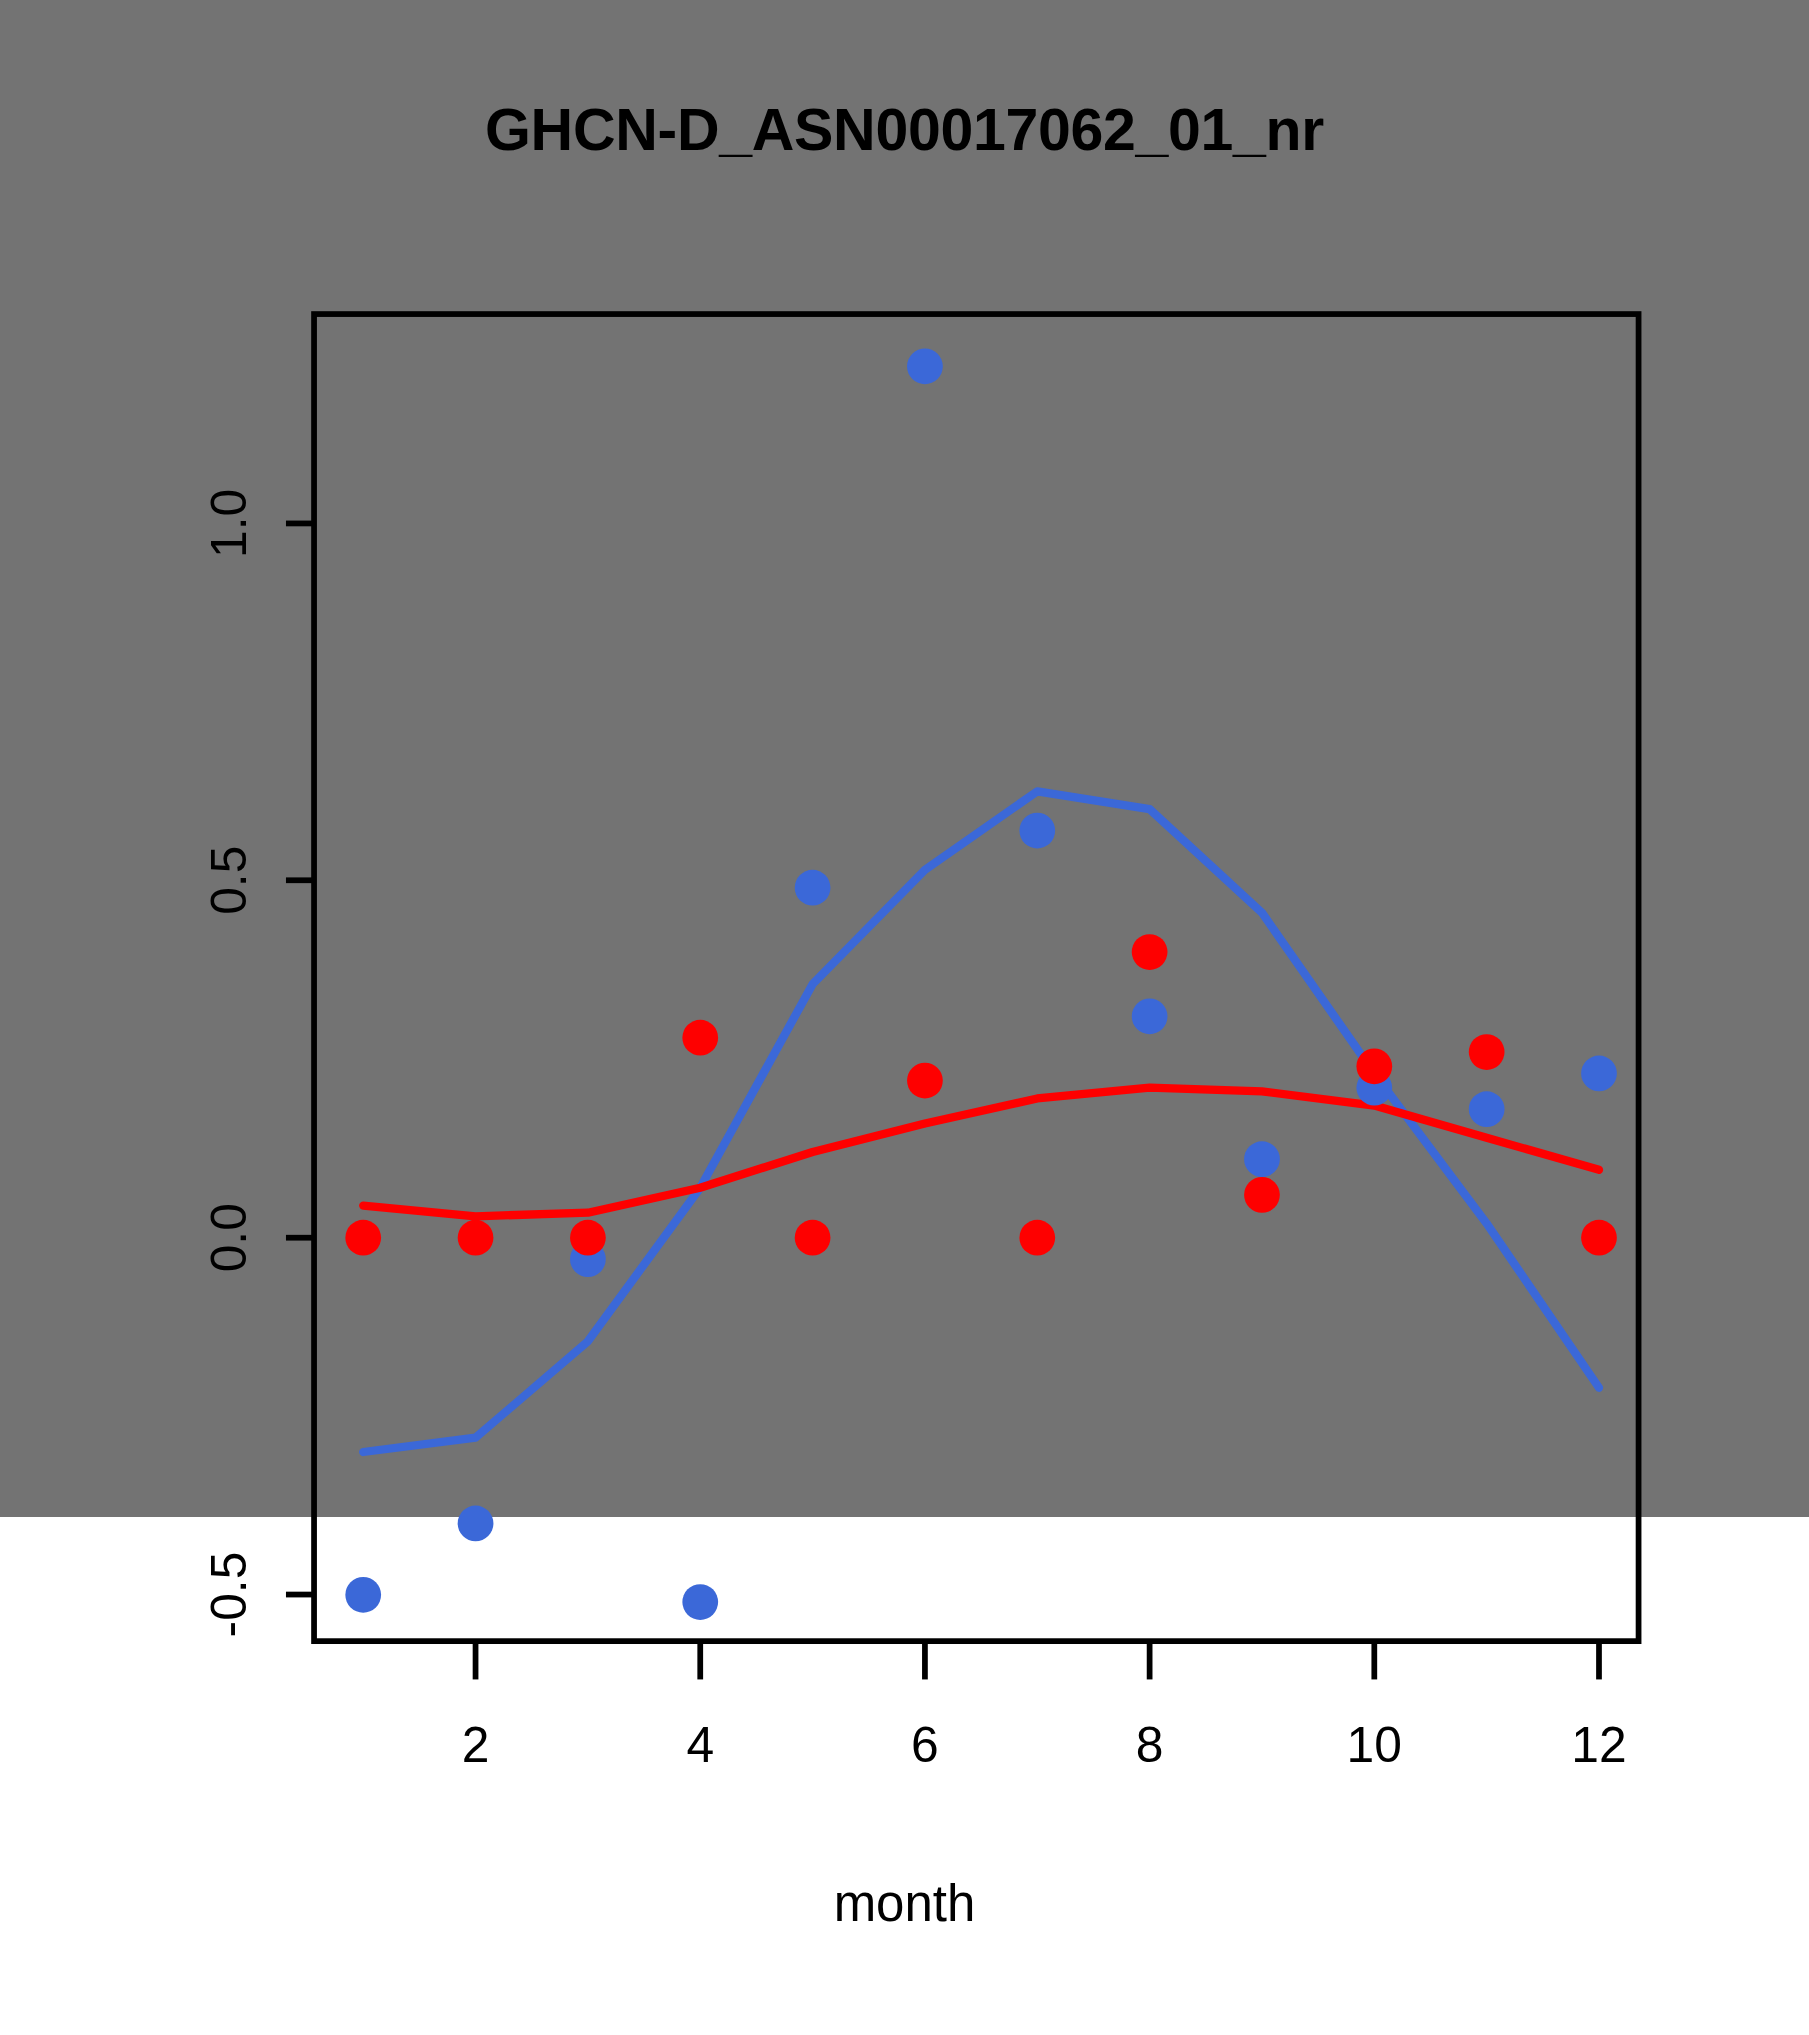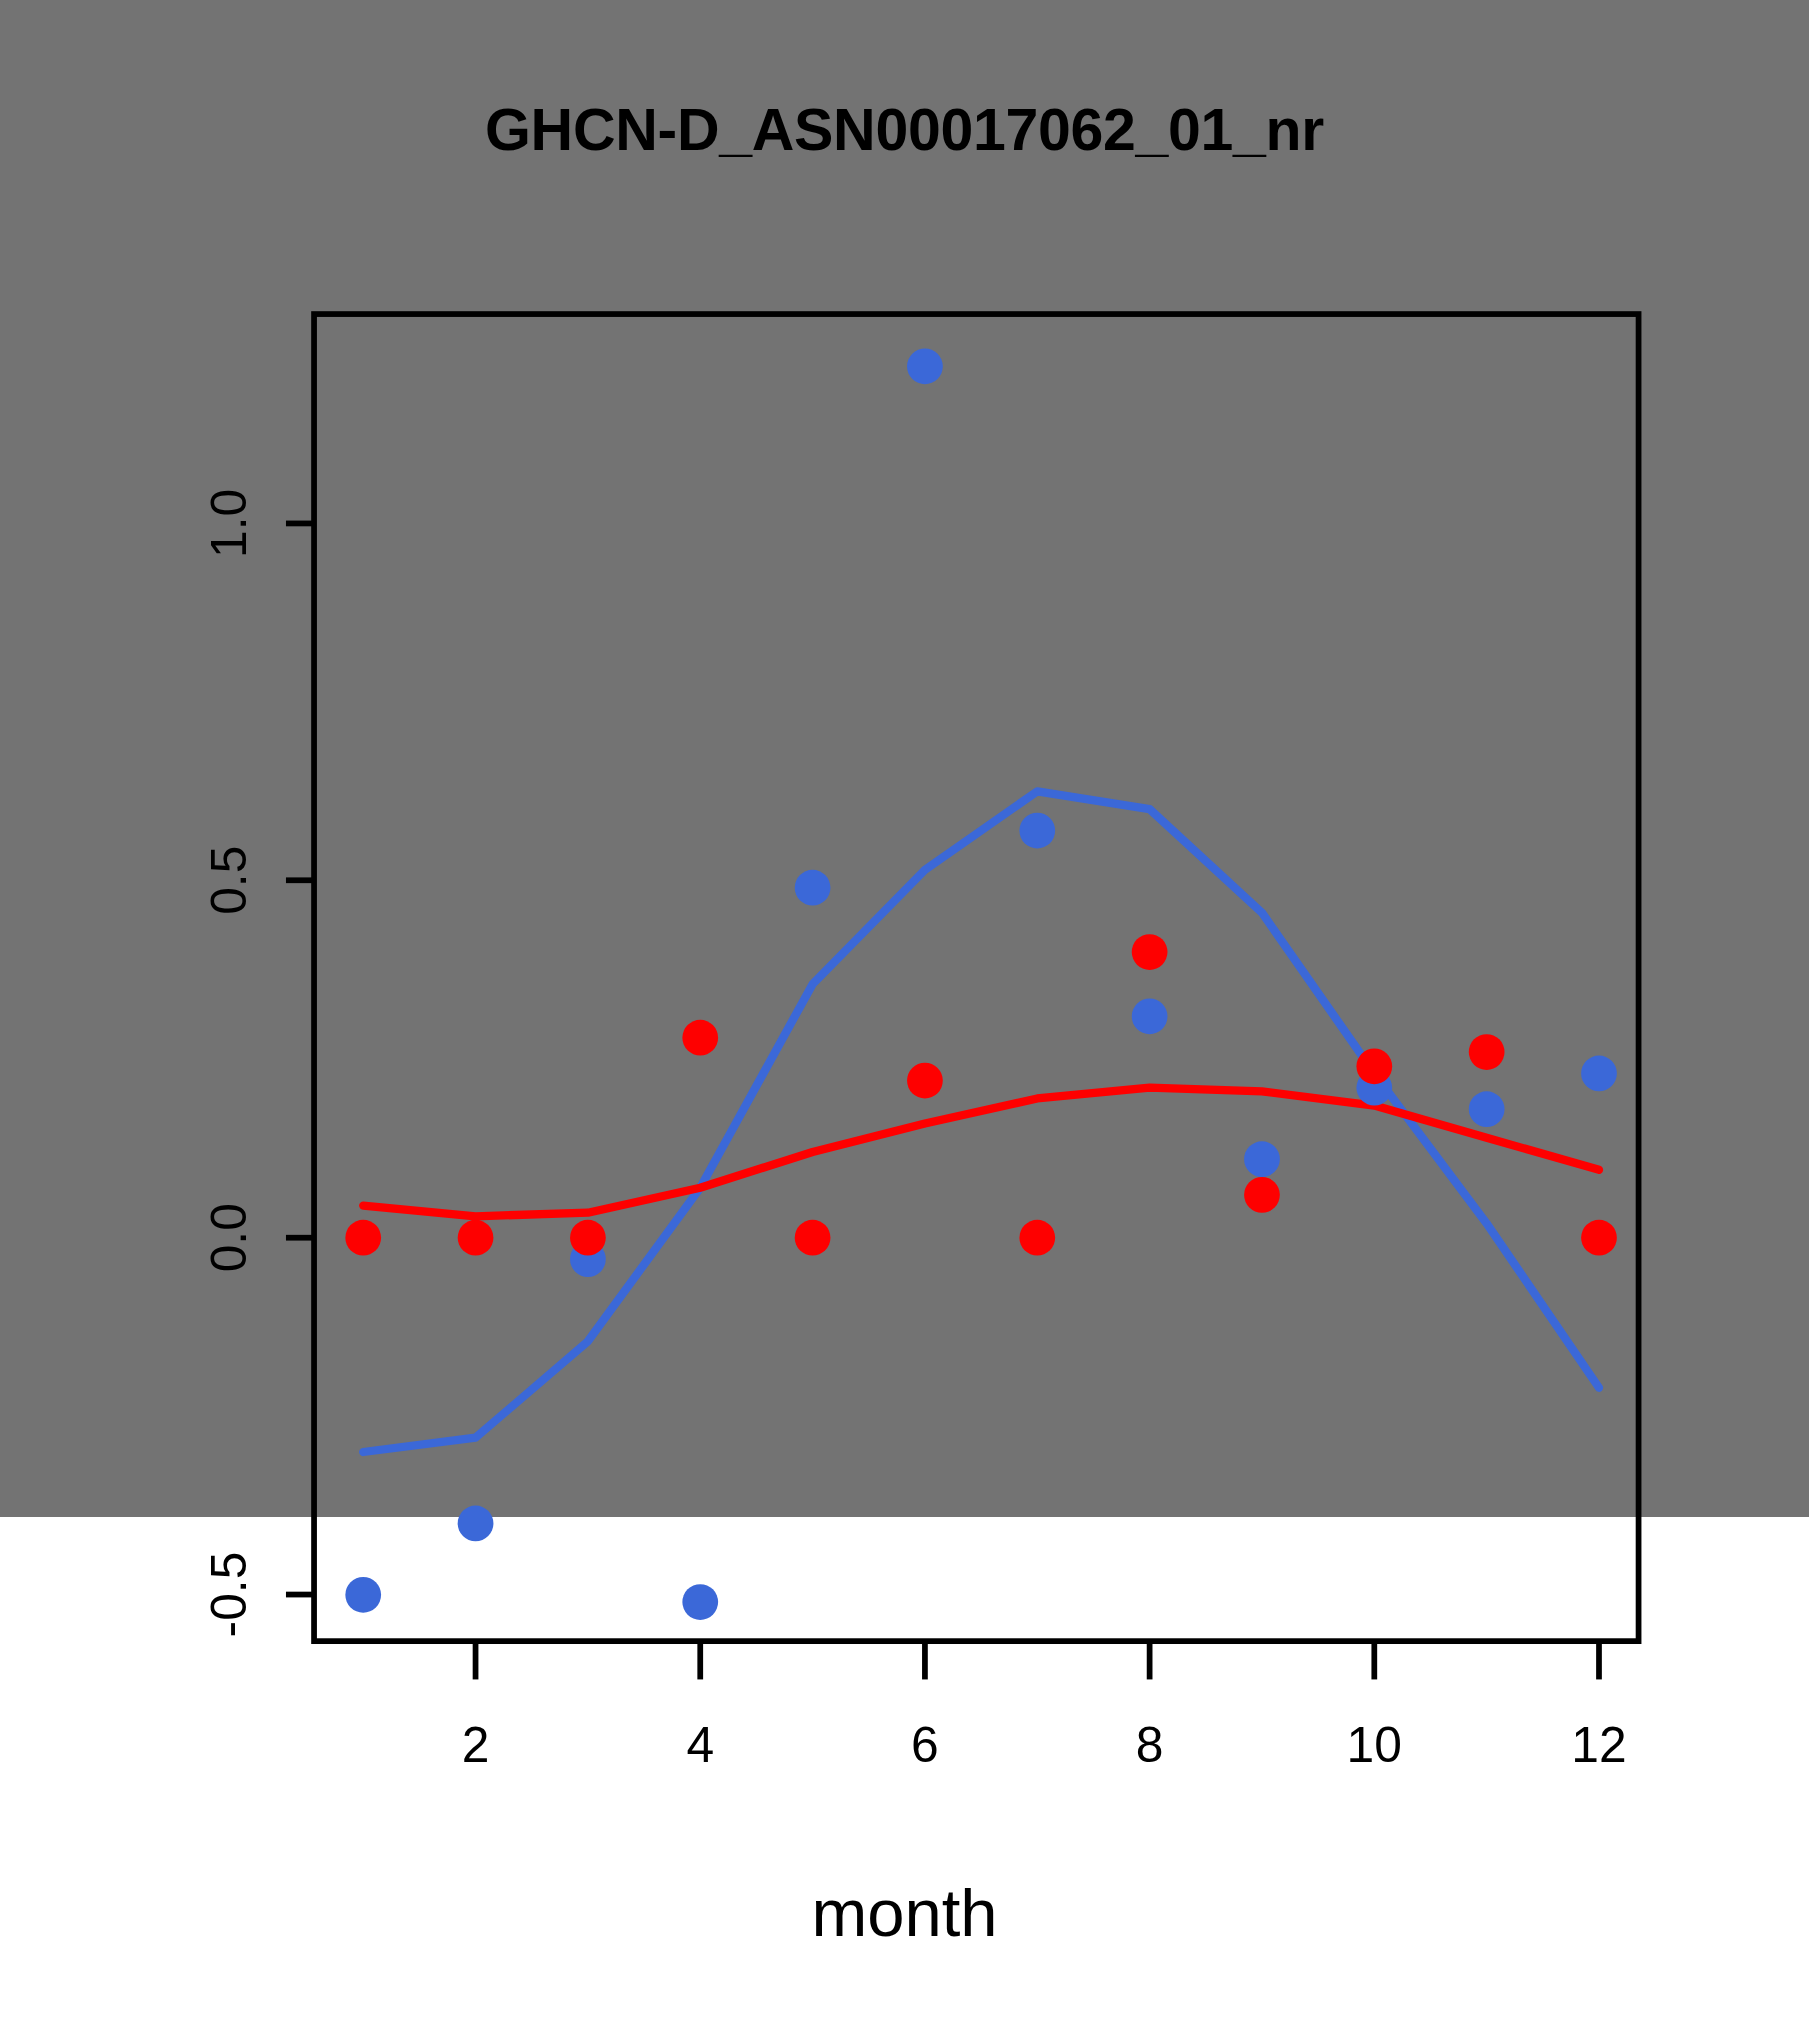--- a/index.html
+++ b/index.html
@@ -42,21 +42,21 @@
     font-family: "Liberation Sans", sans-serif;
     font-size: 78px;
     fill: #000000;
   }
   #xlabel {
     position: absolute;
     left: 0;
     top: 1874px;
     width: 1809px;
     text-align: center;
-    font-size: 67px;
+    font-size: 51px;
     color: #000000;
     font-family: "Liberation Sans", sans-serif;
   }
 </style>
 </head>
 <body>
 
 <div id="figure">
 
   <div id="chart-title">GHCN-D_ASN00017062_01_nr</div>

